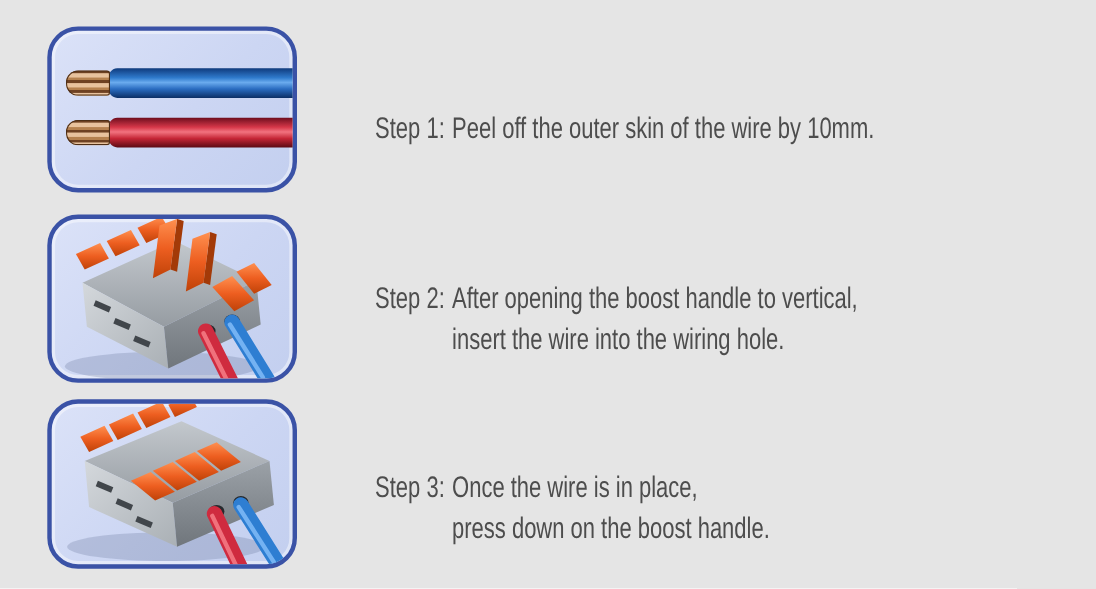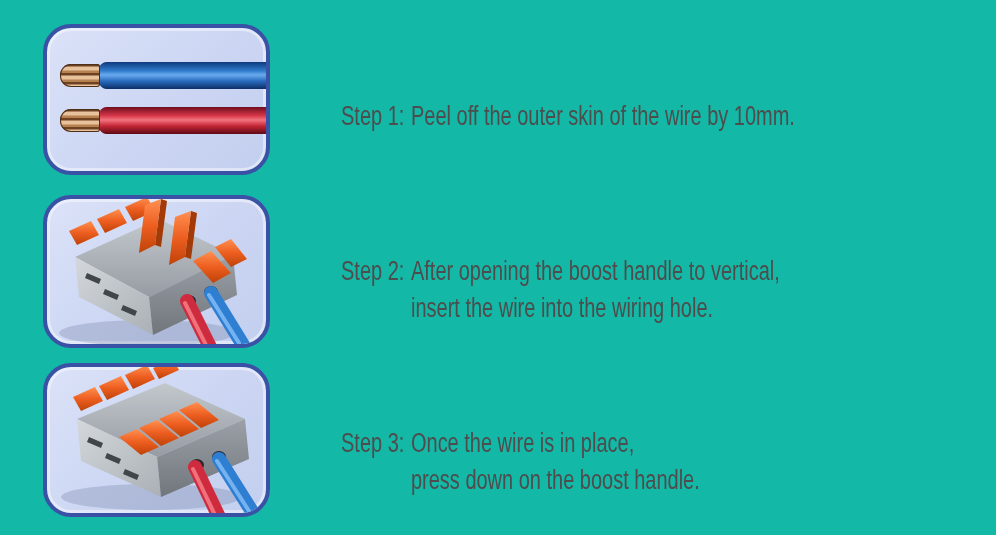--- a/index.html
+++ b/index.html
@@ -1,17 +1,17 @@
 <!DOCTYPE html>
 <html><head>
 <meta charset="utf-8">
 <style>
   html,body { margin:0; padding:0; background:#ffffff; }
   .canvas {
-    position:relative; width:996px; height:535px; background:#14b8a6;
+    position:relative; width:996px; height:535px; background:#e5e5e5;
     font-family:"Liberation Sans","DejaVu Sans",sans-serif; overflow:hidden;
   }
 
   
   .panel {
     position:absolute; left:43px; width:227px; box-sizing:border-box;
     border:4px solid #3a52a6; border-radius:28px;
     background:linear-gradient(135deg,#dbe2f8 0%,#ccd6f3 55%,#c3cfef 100%);
     box-shadow:inset 0 0 0 3px rgba(255,255,255,0.45);
     overflow:hidden;

